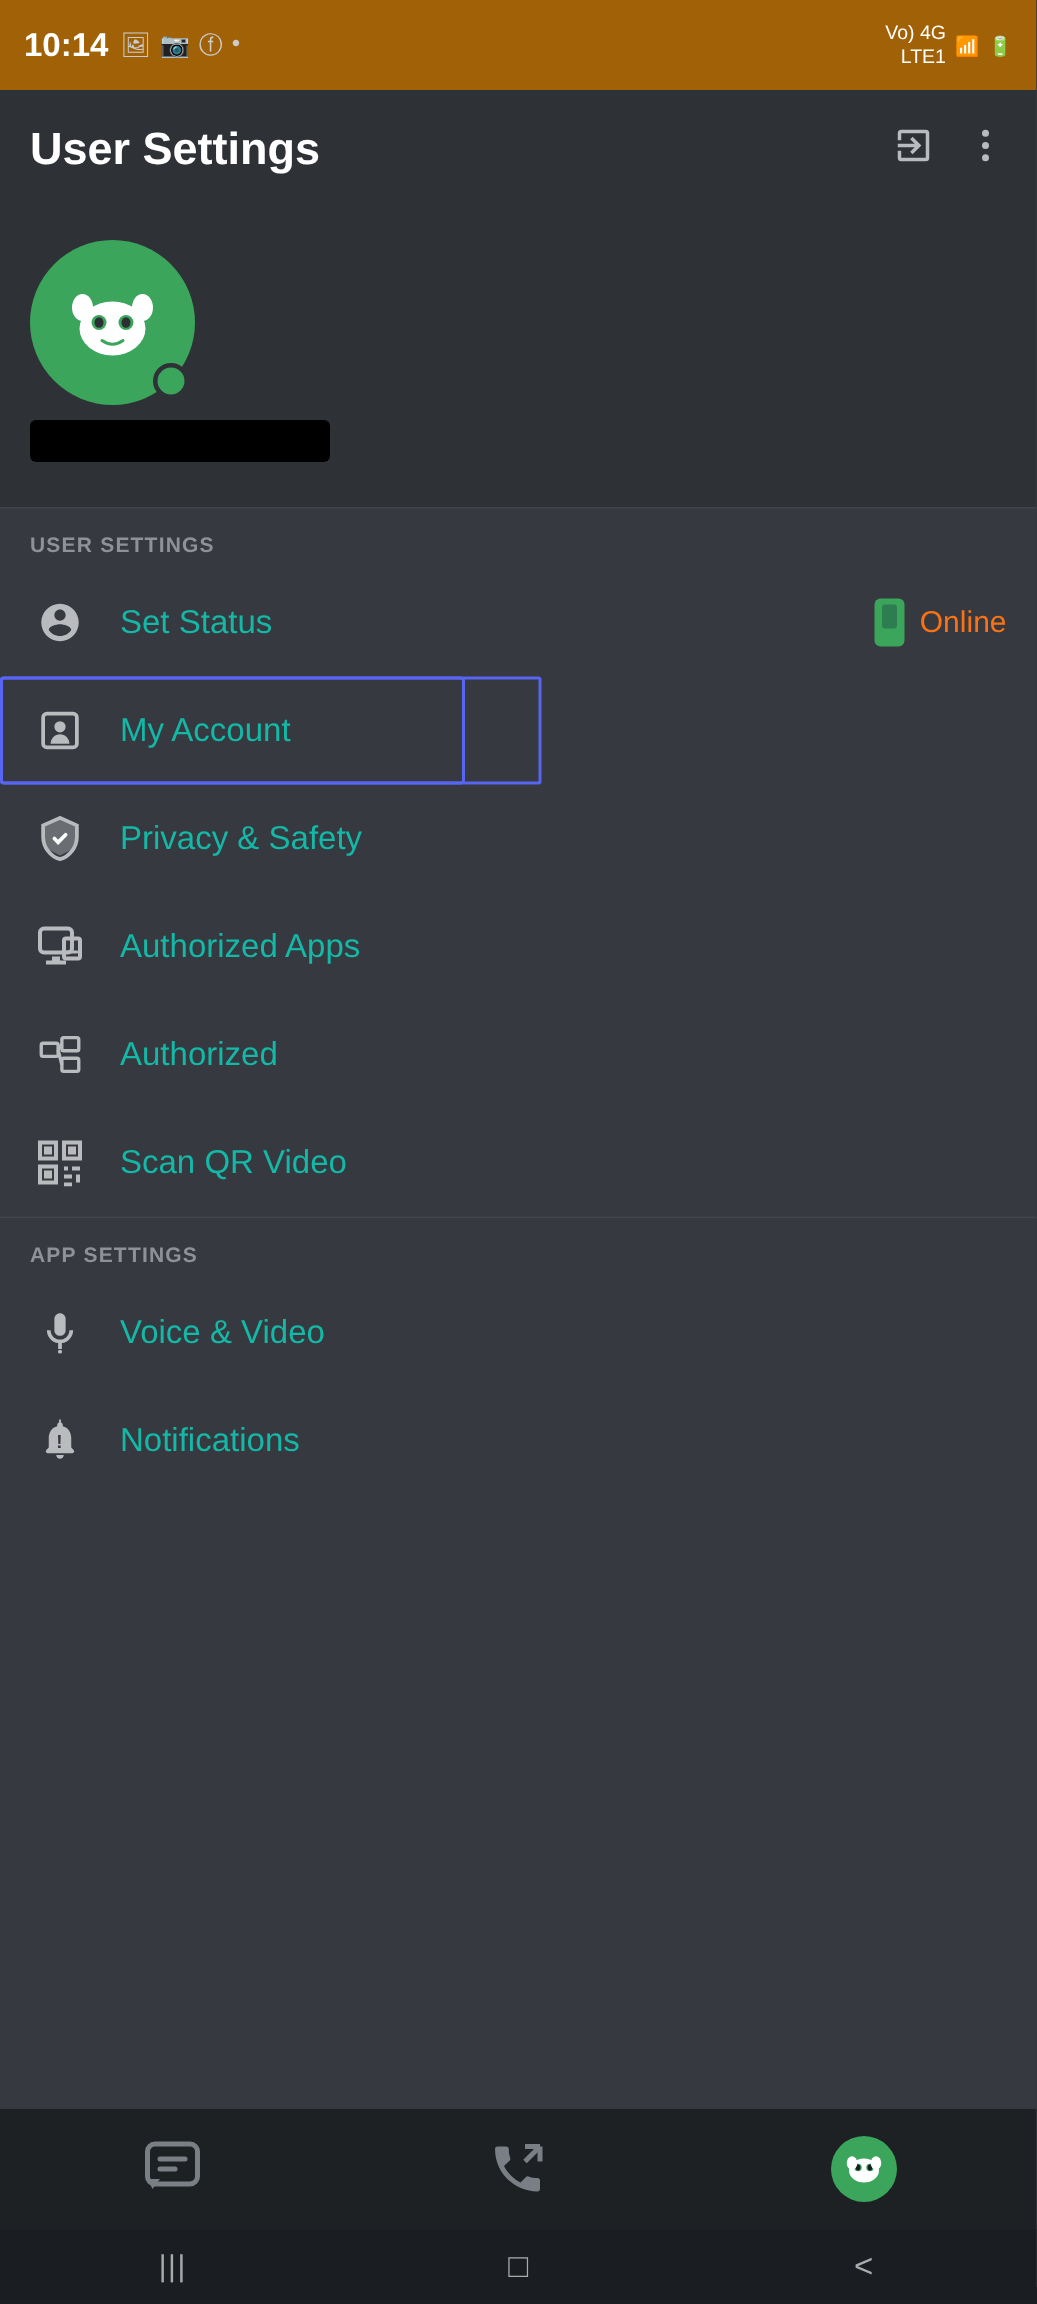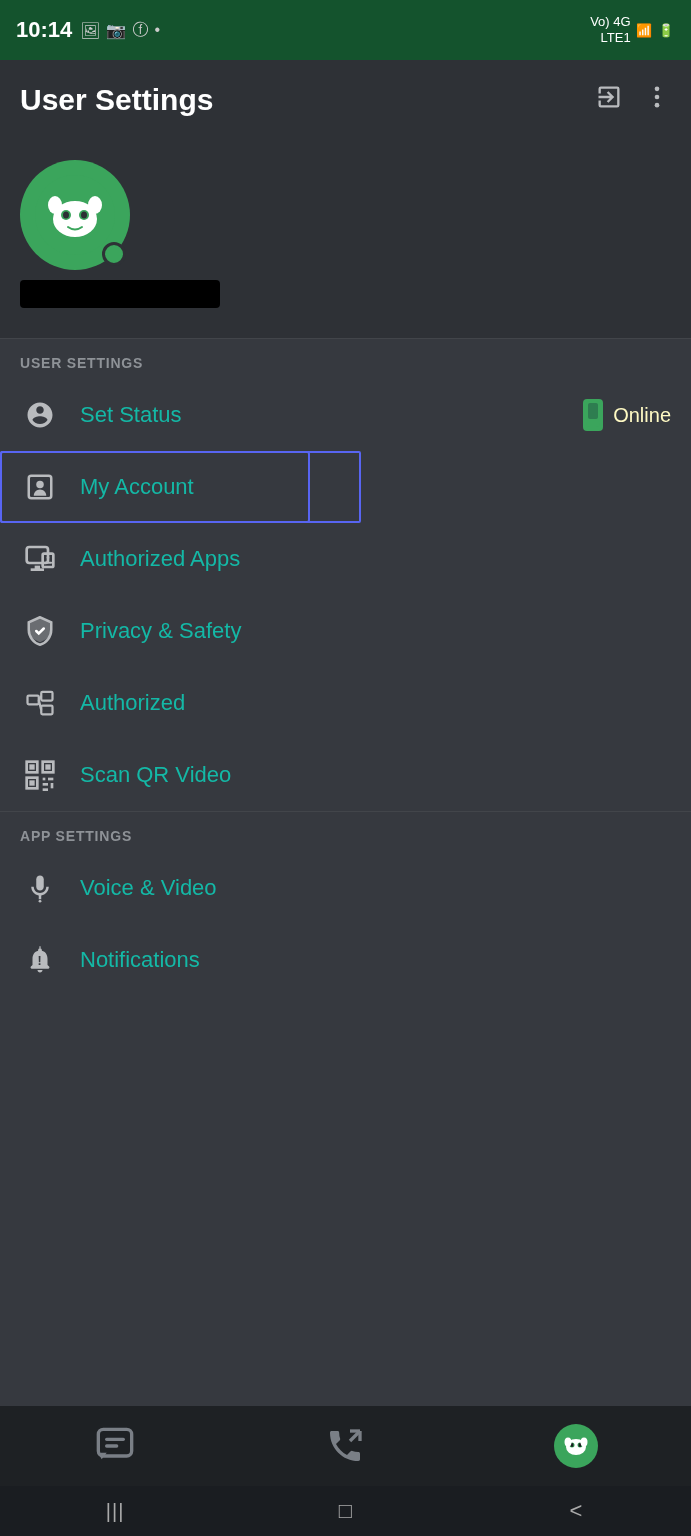--- a/index.html
+++ b/index.html
@@ -11,21 +11,21 @@
       font-family: 'Segoe UI', Arial, sans-serif;
       color: #dcddde;
       overflow: hidden;
       position: relative;
     }
 
     
     .status-bar {
       width: 100%;
       height: 60px;
-      background-color: #14532d;
+      background-color: #a16207;
       display: flex;
       align-items: center;
       justify-content: space-between;
       padding: 0 16px;
     }
     .status-bar-left {
       display: flex;
       align-items: center;
       gap: 8px;
     }
@@ -185,21 +185,21 @@
       gap: 10px;
     }
     .status-indicator {
       width: 20px;
       height: 32px;
       background-color: #3ba55c;
       border-radius: 4px;
     }
     .status-text {
       font-size: 20px;
-      color: #fef9c3;
+      color: #f97316;
     }
 
     
     .bottom-nav {
       position: absolute;
       bottom: 0;
       left: 0;
       right: 0;
       height: 130px;
       background-color: #1e2124;
@@ -343,41 +343,41 @@
         <rect x="3" y="3" width="18" height="18" rx="2" stroke="#b9bbbe" stroke-width="2" fill="none"></rect>
         <circle cx="12" cy="10" r="3" fill="#b9bbbe"></circle>
         <path d="M7 19c0-2.76 2.24-5 5-5s5 2.24 5 5" fill="#b9bbbe"></path>
       </svg>
     </div>
     <span class="menu-label">My Account</span>
   </div>
 
   <div class="menu-item">
     <div class="menu-icon">
+      <svg width="30" height="30" viewBox="0 0 24 24" fill="#b9bbbe">
+        <path d="M12 1L3 5v6c0 5.55 3.84 10.74 9 12 5.16-1.26 9-6.45 9-12V5l-9-4z" fill="none" stroke="#b9bbbe" stroke-width="2"></path>
+        <path d="M12 1L3 5v6c0 2.5 1 5 3 7l6 3 6-3c2-2 3-4.5 3-7V5l-9-4z" fill="#b9bbbe" opacity="0.4"></path>
+        <path d="M9 12l2 2 4-4" stroke="#fff" stroke-width="2" fill="none" stroke-linecap="round"></path>
+      </svg>
+    </div>
+    <span class="menu-label">Privacy &amp; Safety</span>
+  </div>
+
+  <div class="menu-item">
+    <div class="menu-icon">
       <svg width="32" height="32" viewBox="0 0 24 24" fill="none">
         <rect x="2" y="3" width="16" height="12" rx="2" stroke="#b9bbbe" stroke-width="2" fill="none"></rect>
         <rect x="8" y="17" width="4" height="3" fill="#b9bbbe"></rect>
         <rect x="5" y="19" width="10" height="2" fill="#b9bbbe"></rect>
         <rect x="14" y="8" width="8" height="10" rx="1" stroke="#b9bbbe" stroke-width="2" fill="none"></rect>
         <circle cx="18" cy="11" r="1" fill="#b9bbbe"></circle>
         <rect x="15" y="14" width="6" height="1.5" rx="0.5" fill="#b9bbbe"></rect>
       </svg>
     </div>
     <span class="menu-label">Authorized Apps</span>
-  </div>
-
-  <div class="menu-item">
-    <div class="menu-icon">
-      <svg width="30" height="30" viewBox="0 0 24 24" fill="#b9bbbe">
-        <path d="M12 1L3 5v6c0 5.55 3.84 10.74 9 12 5.16-1.26 9-6.45 9-12V5l-9-4z" fill="none" stroke="#b9bbbe" stroke-width="2"></path>
-        <path d="M12 1L3 5v6c0 2.5 1 5 3 7l6 3 6-3c2-2 3-4.5 3-7V5l-9-4z" fill="#b9bbbe" opacity="0.4"></path>
-        <path d="M9 12l2 2 4-4" stroke="#fff" stroke-width="2" fill="none" stroke-linecap="round"></path>
-      </svg>
-    </div>
-    <span class="menu-label">Privacy &amp; Safety</span>
   </div>
 
   <div class="menu-item">
     <div class="menu-icon">
       <svg width="30" height="30" viewBox="0 0 24 24" fill="#b9bbbe">
         <rect x="2" y="6" width="9" height="7" rx="1" stroke="#b9bbbe" stroke-width="1.8" fill="none"></rect>
         <rect x="13" y="3" width="9" height="7" rx="1" stroke="#b9bbbe" stroke-width="1.8" fill="none"></rect>
         <rect x="13" y="14" width="9" height="7" rx="1" stroke="#b9bbbe" stroke-width="1.8" fill="none"></rect>
         <line x1="11" y1="9.5" x2="13" y2="6.5" stroke="#b9bbbe" stroke-width="1.8"></line>
         <line x1="11" y1="9.5" x2="13" y2="17.5" stroke="#b9bbbe" stroke-width="1.8"></line>

